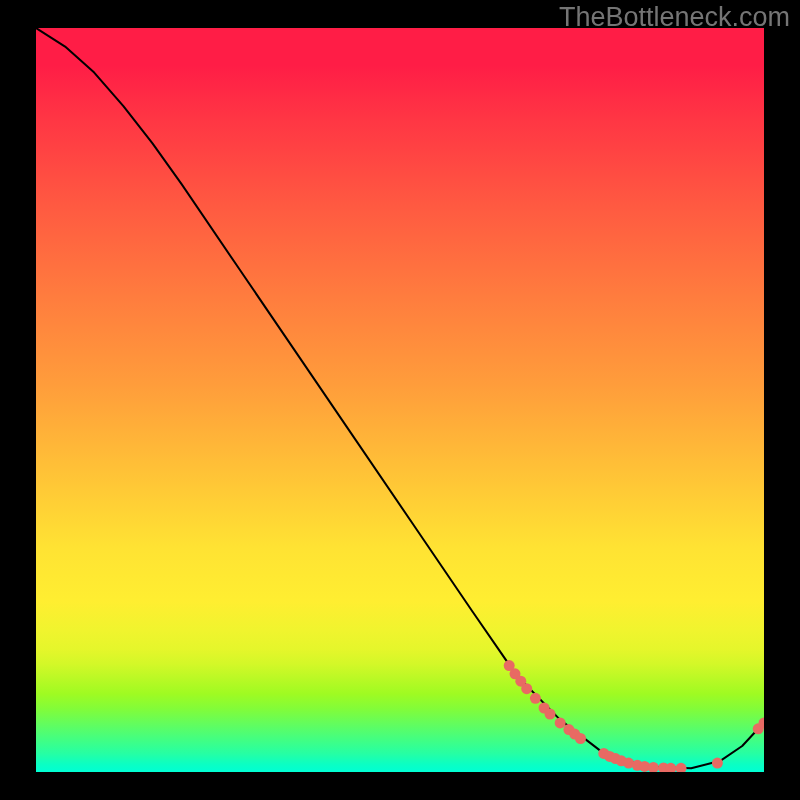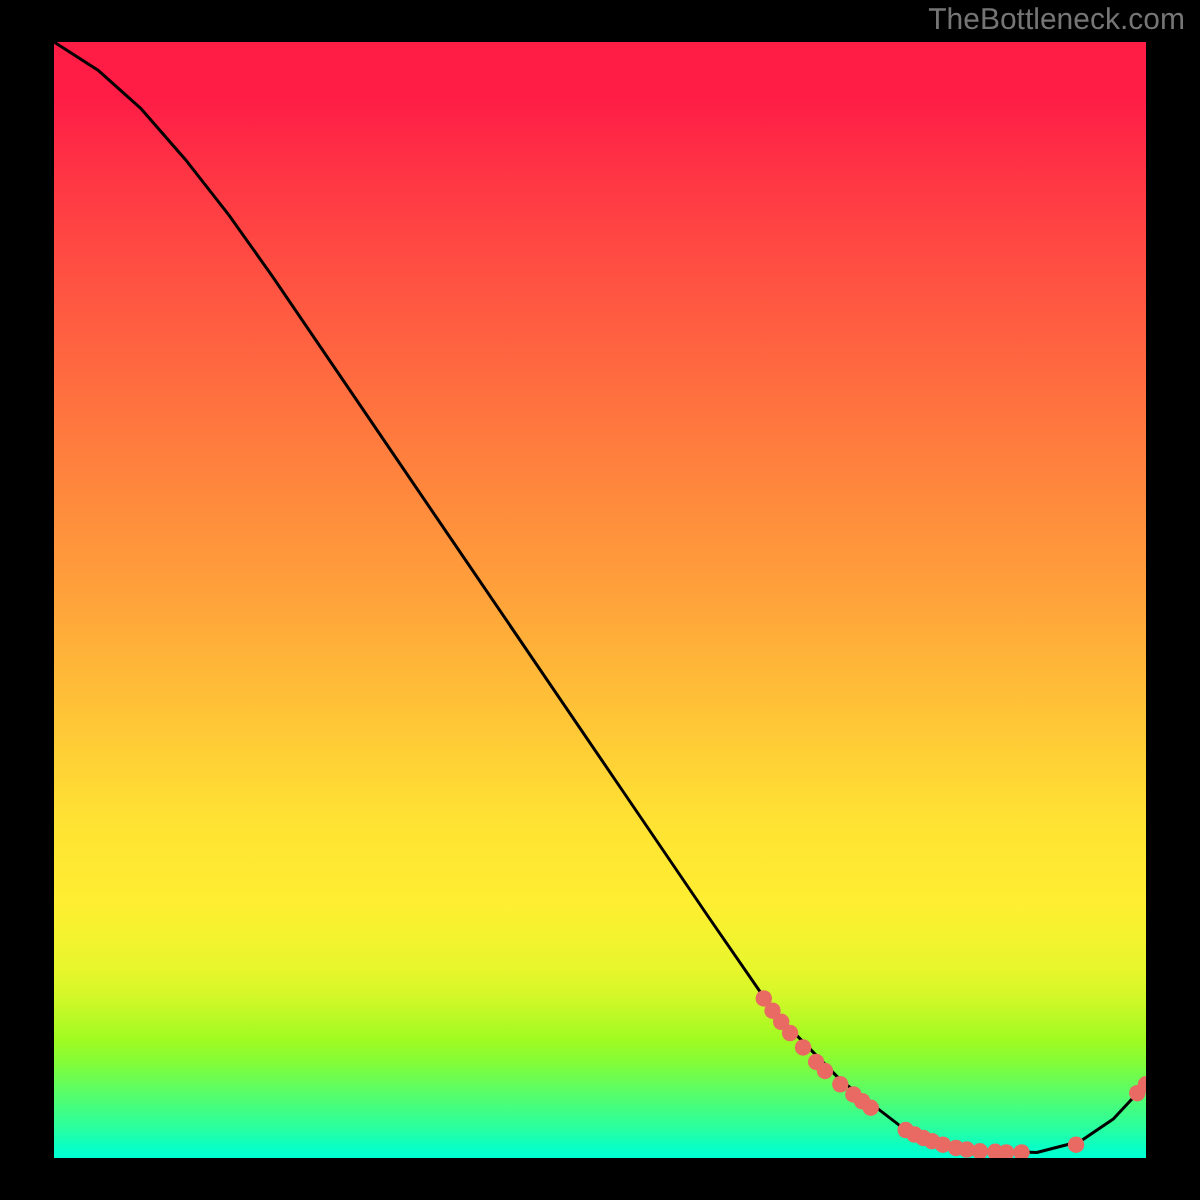--- a/index.html
+++ b/index.html
@@ -13,21 +13,21 @@
   .frame {
     position: relative;
     width: 800px;
     height: 800px;
   }
   .watermark {
     position: absolute;
     top: 2px;
     right: 10px;
     font-family: Arial, Helvetica, sans-serif;
-    font-size: 20px;
+    font-size: 27px;
     color: #757575;
     letter-spacing: 0px;
     font-weight: 400;
   }
   .plot-area {
     position: absolute;
     left: 36px;
     top: 28px;
     
     width: 728px;

